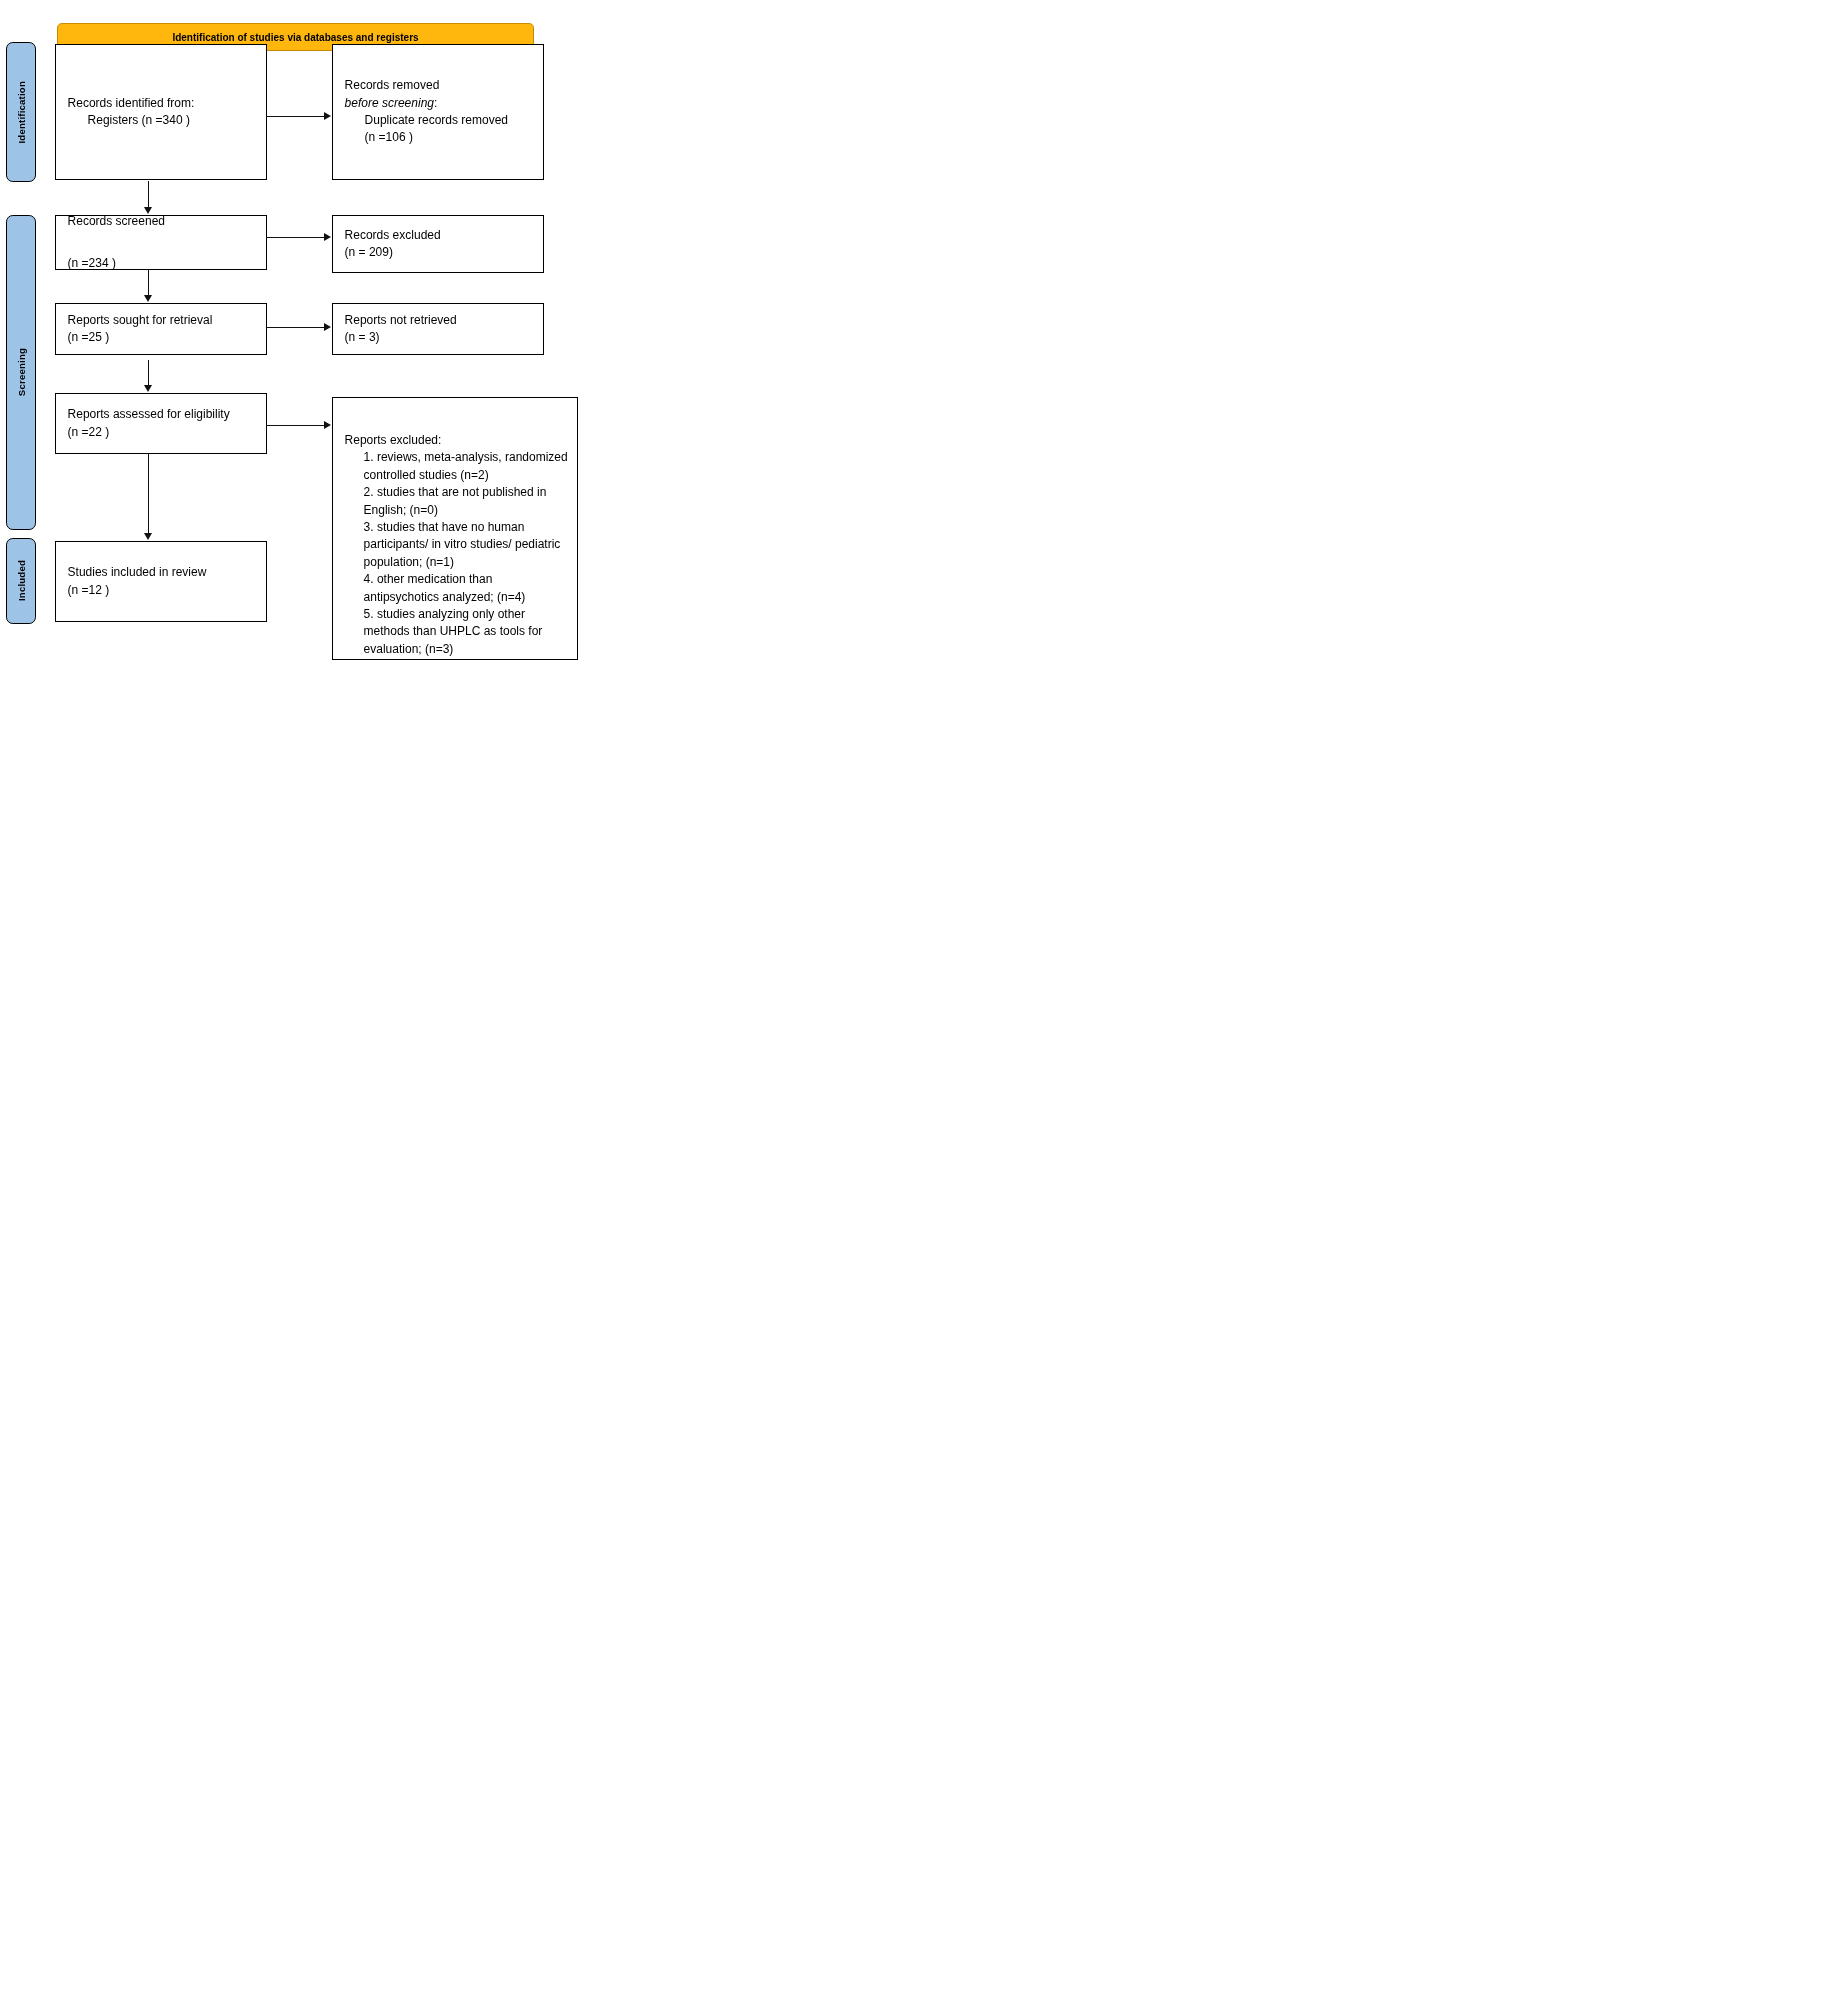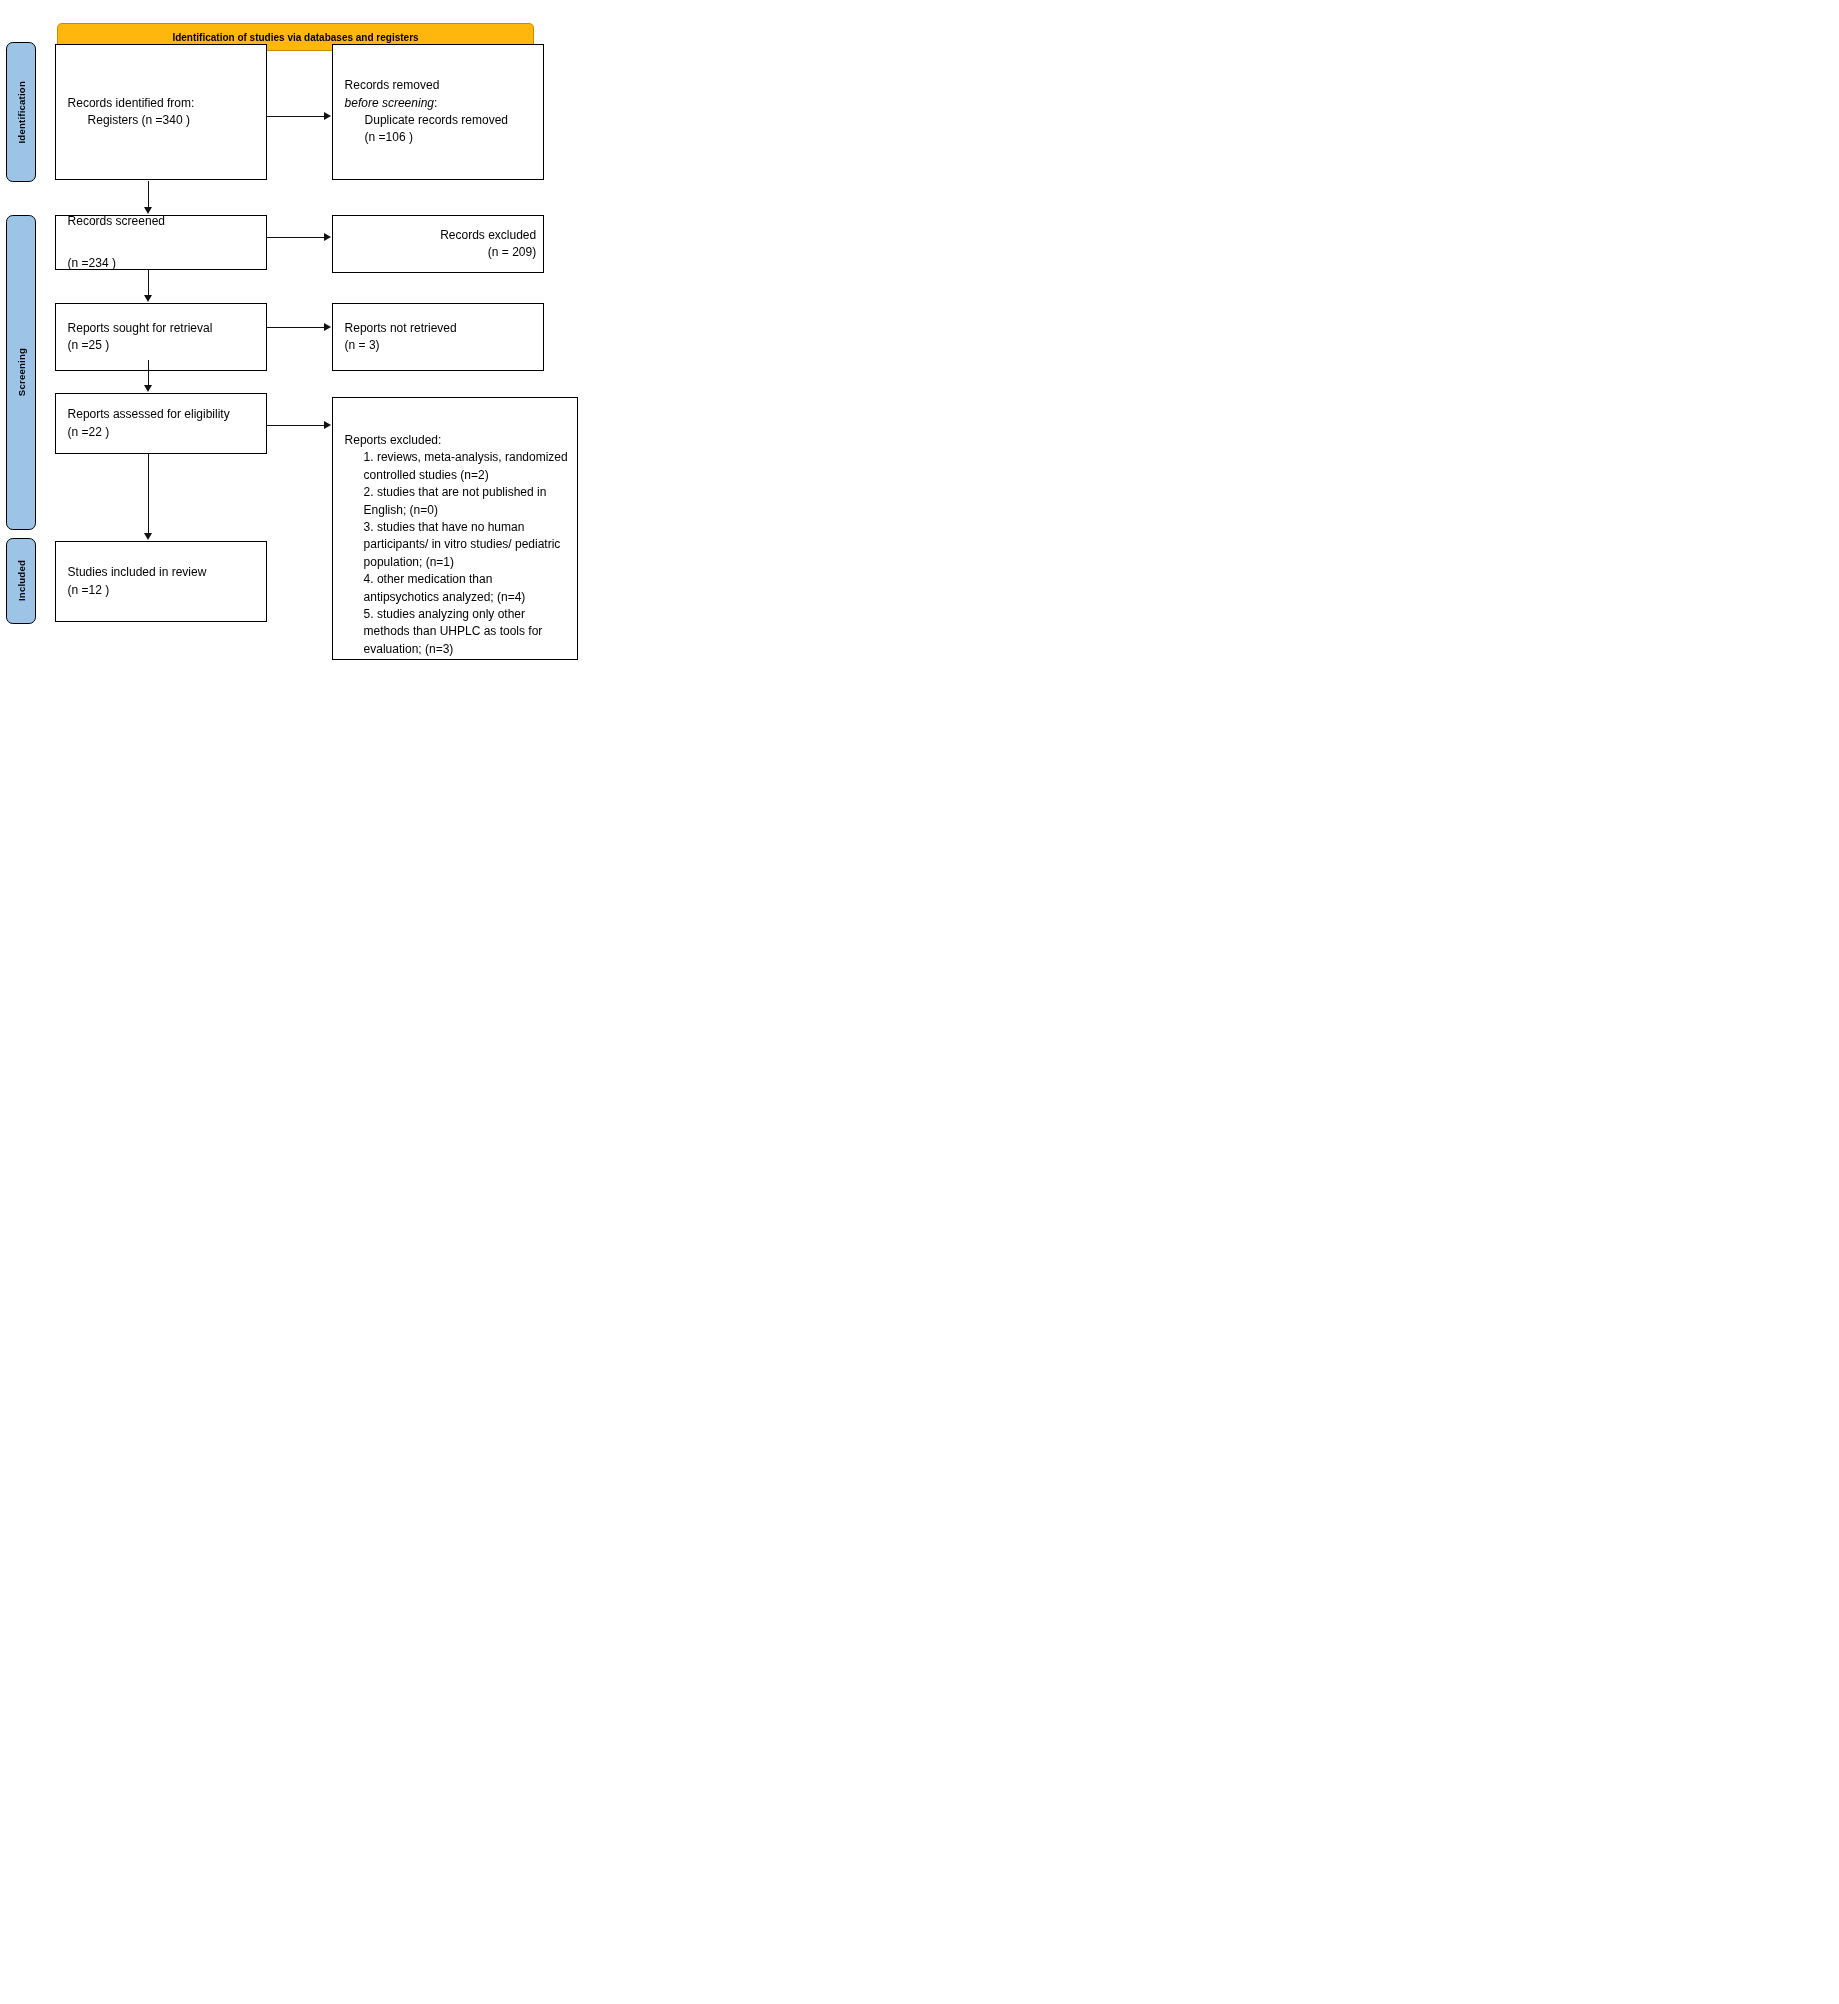--- a/index.html
+++ b/index.html
@@ -47,22 +47,22 @@
     box-sizing: border-box;
     font-size: 12px;
     line-height: 1.45;
     display: flex; flex-direction: column; justify-content: center;
     padding: 3.9px 6.8px 3.9px 11.6px;
   }
   .col-left  { left: 55px; width: 212px; }
   .col-right { left: 332px; width: 212px; }
   .box-1 { top: 44px;  height: 136px; }
   .box-2 { top: 215px; height: 55px; gap: 24px; }
-  .box-2r{ top: 215px; height: 58px; text-align: right; }
-  .box-3 { top: 303px; height: 68px; }
+  .box-2r{ top: 215px; height: 58px; }
+  .box-3 { top: 303px; height: 52px; }
   .box-4 { top: 393px; height: 61px; }
   .box-5 { top: 541px; height: 81px; }
   .box-big {
     left: 332px; width: 246px;
     top: 397px; height: 263px;
     justify-content: flex-start;
     padding-top: 34px;
   }
   .indent-1 { padding-left: 20px; }
   .list-item { margin-left: 19px; }

